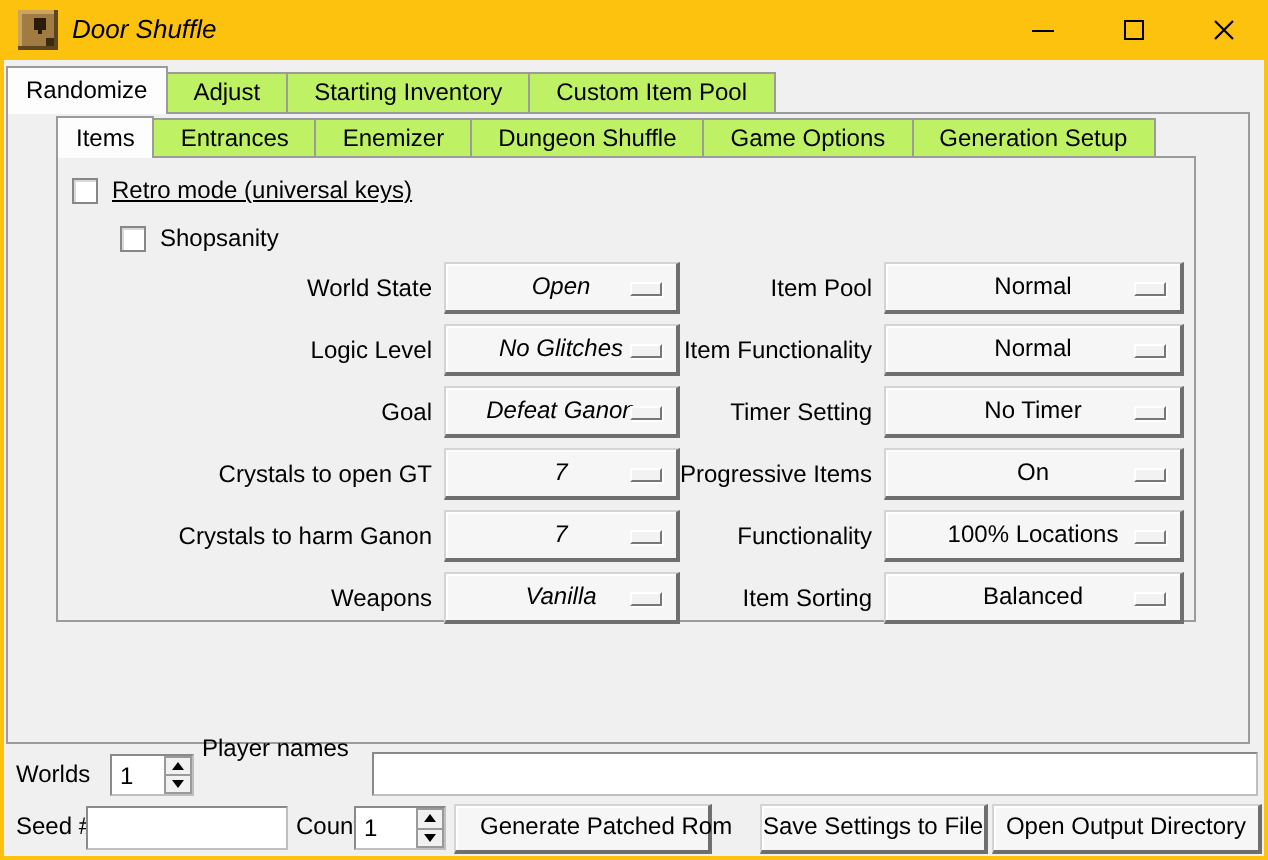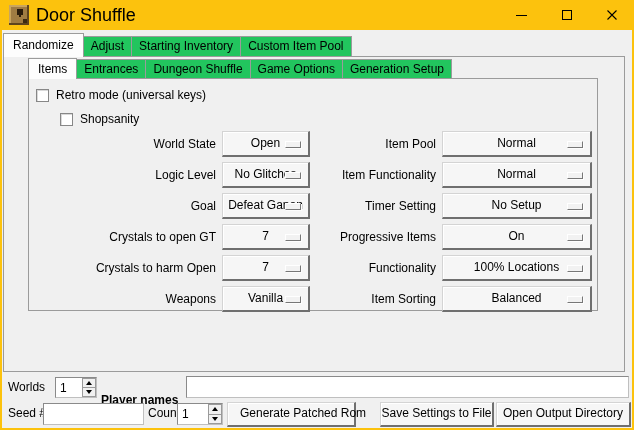--- a/index.html
+++ b/index.html
@@ -2,54 +2,54 @@
 <html><head>
 <meta charset="utf-8">
 <style>
   * { margin:0; padding:0; box-sizing:border-box; }
   html,body { background:#d4d4d4; }
   body { font-family:"Liberation Sans", sans-serif; font-size:12px; color:#000; }
 
   .window { position:relative; width:634px; height:430px; background:#FCC20D; overflow:hidden; }
   .titlebar { position:absolute; top:0; left:0; right:0; height:30px; display:flex; align-items:center; }
   .app-icon { position:absolute; left:9px; top:5px; width:20px; height:20px; }
-  .title-text { position:absolute; left:36px; top:0; line-height:30px; font-size:18px; }
+  .title-text { position:absolute; left:36px; top:0; line-height:30px; font-size:13px;font-style:italic; }
   .caption-controls { position:absolute; right:0; top:0; height:30px; display:flex; }
   .cap-btn { width:45px; height:30px; display:flex; align-items:center; justify-content:center; cursor:default; }
   .min-glyph { width:11px; height:1px; background:#000; display:block; }
   .max-glyph { width:10px; height:10px; border:1px solid #000; display:block; }
 
   .client { position:absolute; left:2px; right:2px; top:30px; bottom:2px; background:#F0F0F0; }
 
   
   .frame { position:absolute; border:1px solid #9b9b9b; background:#F0F0F0; }
   .frame-outer { left:1px; top:26px; width:622px; height:316px; }
   .frame-inner { left:26px; top:48px; width:570px; height:233px; }
 
   
   .tabrow { position:absolute; display:flex; align-items:flex-end; z-index:3; }
   .tabrow-main { left:1px; top:3px; height:24px; }
   .tabrow-sub  { left:26px; top:28px; height:21px; }
-  .tab { background:#22c55e; border:1px solid #9b9b9b; border-bottom:none; padding:0 7px; height:20px; line-height:19px; margin-bottom:1px; margin-right:-1px; white-space:nowrap; cursor:default; }
+  .tab { background:#bef264; border:1px solid #9b9b9b; border-bottom:none; padding:0 13px; height:20px; line-height:19px; margin-bottom:1px; margin-right:-1px; white-space:nowrap; cursor:default; }
   .tabrow-sub .tab { height:19px; line-height:18px; }
   .tab.active { background:#FDFDFD; height:24px; line-height:22px; margin-bottom:0; padding:0 9px; position:relative; z-index:4; }
   .tabrow-sub .tab.active { height:21px; line-height:20px; }
 
   
   .check-row { position:absolute; display:flex; align-items:center; height:14px; }
   .checkbox { width:13px; height:13px; background:#fff; border:1px solid #878787; box-shadow: inset 1px 1px 0 #d9d9d9; margin-right:7px; flex:none; }
   .cb-label { white-space:nowrap; }
 
   
   .opt-col { position:absolute; }
   .opt-row { display:flex; align-items:center; height:31px; }
   .opt-label { text-align:right; padding-right:6px; white-space:nowrap; }
   .col-left  { left:32px;  top:98px; }
   .col-left  .opt-label { width:188px; }
-  .col-left  .optmenu { width:88px; }
+  .col-left  .optmenu { width:118px;font-style:italic; }
   .col-right { left:296px; top:98px; }
   .col-right .opt-label { width:144px; }
   .col-right .optmenu { width:150px; }
 
   .btn3d { background:#f6f6f6; border-top:1px solid #d4d4d4; border-left:1px solid #d4d4d4; border-right:2px solid #6f6f6f; border-bottom:2px solid #6f6f6f; box-shadow: inset 1px 1px 0 #ffffff; cursor:default; }
   .optmenu { position:relative; height:26px; line-height:23px; text-align:center; }
   .opt-indicator { position:absolute; right:7px; top:9px; width:16px; height:7px; background:#f2f2f2; border-top:1px solid #fff; border-left:1px solid #fff; border-right:1px solid #777; border-bottom:1px solid #777; box-shadow:1px 1px 0 #fdfdfd; }
 
   
   .blabel { position:absolute; height:21px; line-height:21px; white-space:nowrap; }
@@ -106,26 +106,27 @@
     <div class="tabrow tabrow-main">
       <div class="tab active">Randomize</div>
       <div class="tab">Adjust</div>
       <div class="tab">Starting Inventory</div>
       <div class="tab">Custom Item Pool</div>
     </div>
 
     <div class="tabrow tabrow-sub">
       <div class="tab active">Items</div>
       <div class="tab">Entrances</div>
+      <div class="tab">Enemizer</div>
       <div class="tab">Dungeon Shuffle</div>
       <div class="tab">Game Options</div>
       <div class="tab">Generation Setup</div>
     </div>
 
-    <div class="check-row" style="left:34px; top:58px;">
+    <div class="check-row" style="left:34px; top:58px;text-decoration:underline;">
       <span class="checkbox"></span>
       <span class="cb-label">Retro mode (universal keys)</span>
     </div>
     <div class="check-row" style="left:34px; top:82px;margin-left:24px;">
       <span class="checkbox"></span>
       <span class="cb-label">Shopsanity</span>
     </div>
 
     <div class="opt-col col-left">
       <div class="opt-row">
@@ -138,41 +139,41 @@
       </div>
       <div class="opt-row">
         <span class="opt-label">Goal</span>
         <div class="optmenu btn3d"><span>Defeat Ganon</span><span class="opt-indicator"></span></div>
       </div>
       <div class="opt-row">
         <span class="opt-label">Crystals to open GT</span>
         <div class="optmenu btn3d"><span>7</span><span class="opt-indicator"></span></div>
       </div>
       <div class="opt-row">
-        <span class="opt-label">Crystals to harm Open</span>
+        <span class="opt-label">Crystals to harm Ganon</span>
         <div class="optmenu btn3d"><span>7</span><span class="opt-indicator"></span></div>
       </div>
       <div class="opt-row">
         <span class="opt-label">Weapons</span>
         <div class="optmenu btn3d"><span>Vanilla</span><span class="opt-indicator"></span></div>
       </div>
     </div>
 
     <div class="opt-col col-right">
       <div class="opt-row">
         <span class="opt-label">Item Pool</span>
         <div class="optmenu btn3d"><span>Normal</span><span class="opt-indicator"></span></div>
       </div>
       <div class="opt-row">
         <span class="opt-label">Item Functionality</span>
         <div class="optmenu btn3d"><span>Normal</span><span class="opt-indicator"></span></div>
       </div>
       <div class="opt-row">
         <span class="opt-label">Timer Setting</span>
-        <div class="optmenu btn3d"><span>No Setup</span><span class="opt-indicator"></span></div>
+        <div class="optmenu btn3d"><span>No Timer</span><span class="opt-indicator"></span></div>
       </div>
       <div class="opt-row">
         <span class="opt-label">Progressive Items</span>
         <div class="optmenu btn3d"><span>On</span><span class="opt-indicator"></span></div>
       </div>
       <div class="opt-row">
         <span class="opt-label">Functionality</span>
         <div class="optmenu btn3d"><span>100% Locations</span><span class="opt-indicator"></span></div>
       </div>
       <div class="opt-row">
@@ -186,21 +187,21 @@
       <input class="spin-input" value="1" style="">
       <div class="spin-arrows">
         <div class="spin-btn">
             <span class="tri-up"></span>
           </div>
         <div class="spin-btn">
             <span class="tri-down"></span>
           </div>
       </div>
     </div>
-    <span class="blabel" style="left:99px; top:360px;font-weight:bold;">Player names</span>
+    <span class="blabel" style="left:99px; top:334px;">Player names</span>
     <input class="entry" style="left: 184px; top: 346px; width: 443px; height: 22px;" value="">
 
     <span class="blabel" style="left:6px; top:373px;">Seed #</span>
     <input class="entry" style="left: 41px; top: 373px; width: 101px; height: 22px;" value="">
     <span class="blabel" style="left:146px; top:373px;">Count</span>
     <div class="spinbox" style="left:175px; top:373px; width:46px; height:22px;">
       <input class="spin-input" value="1" style="">
       <div class="spin-arrows">
         <div class="spin-btn">
             <span class="tri-up"></span>

